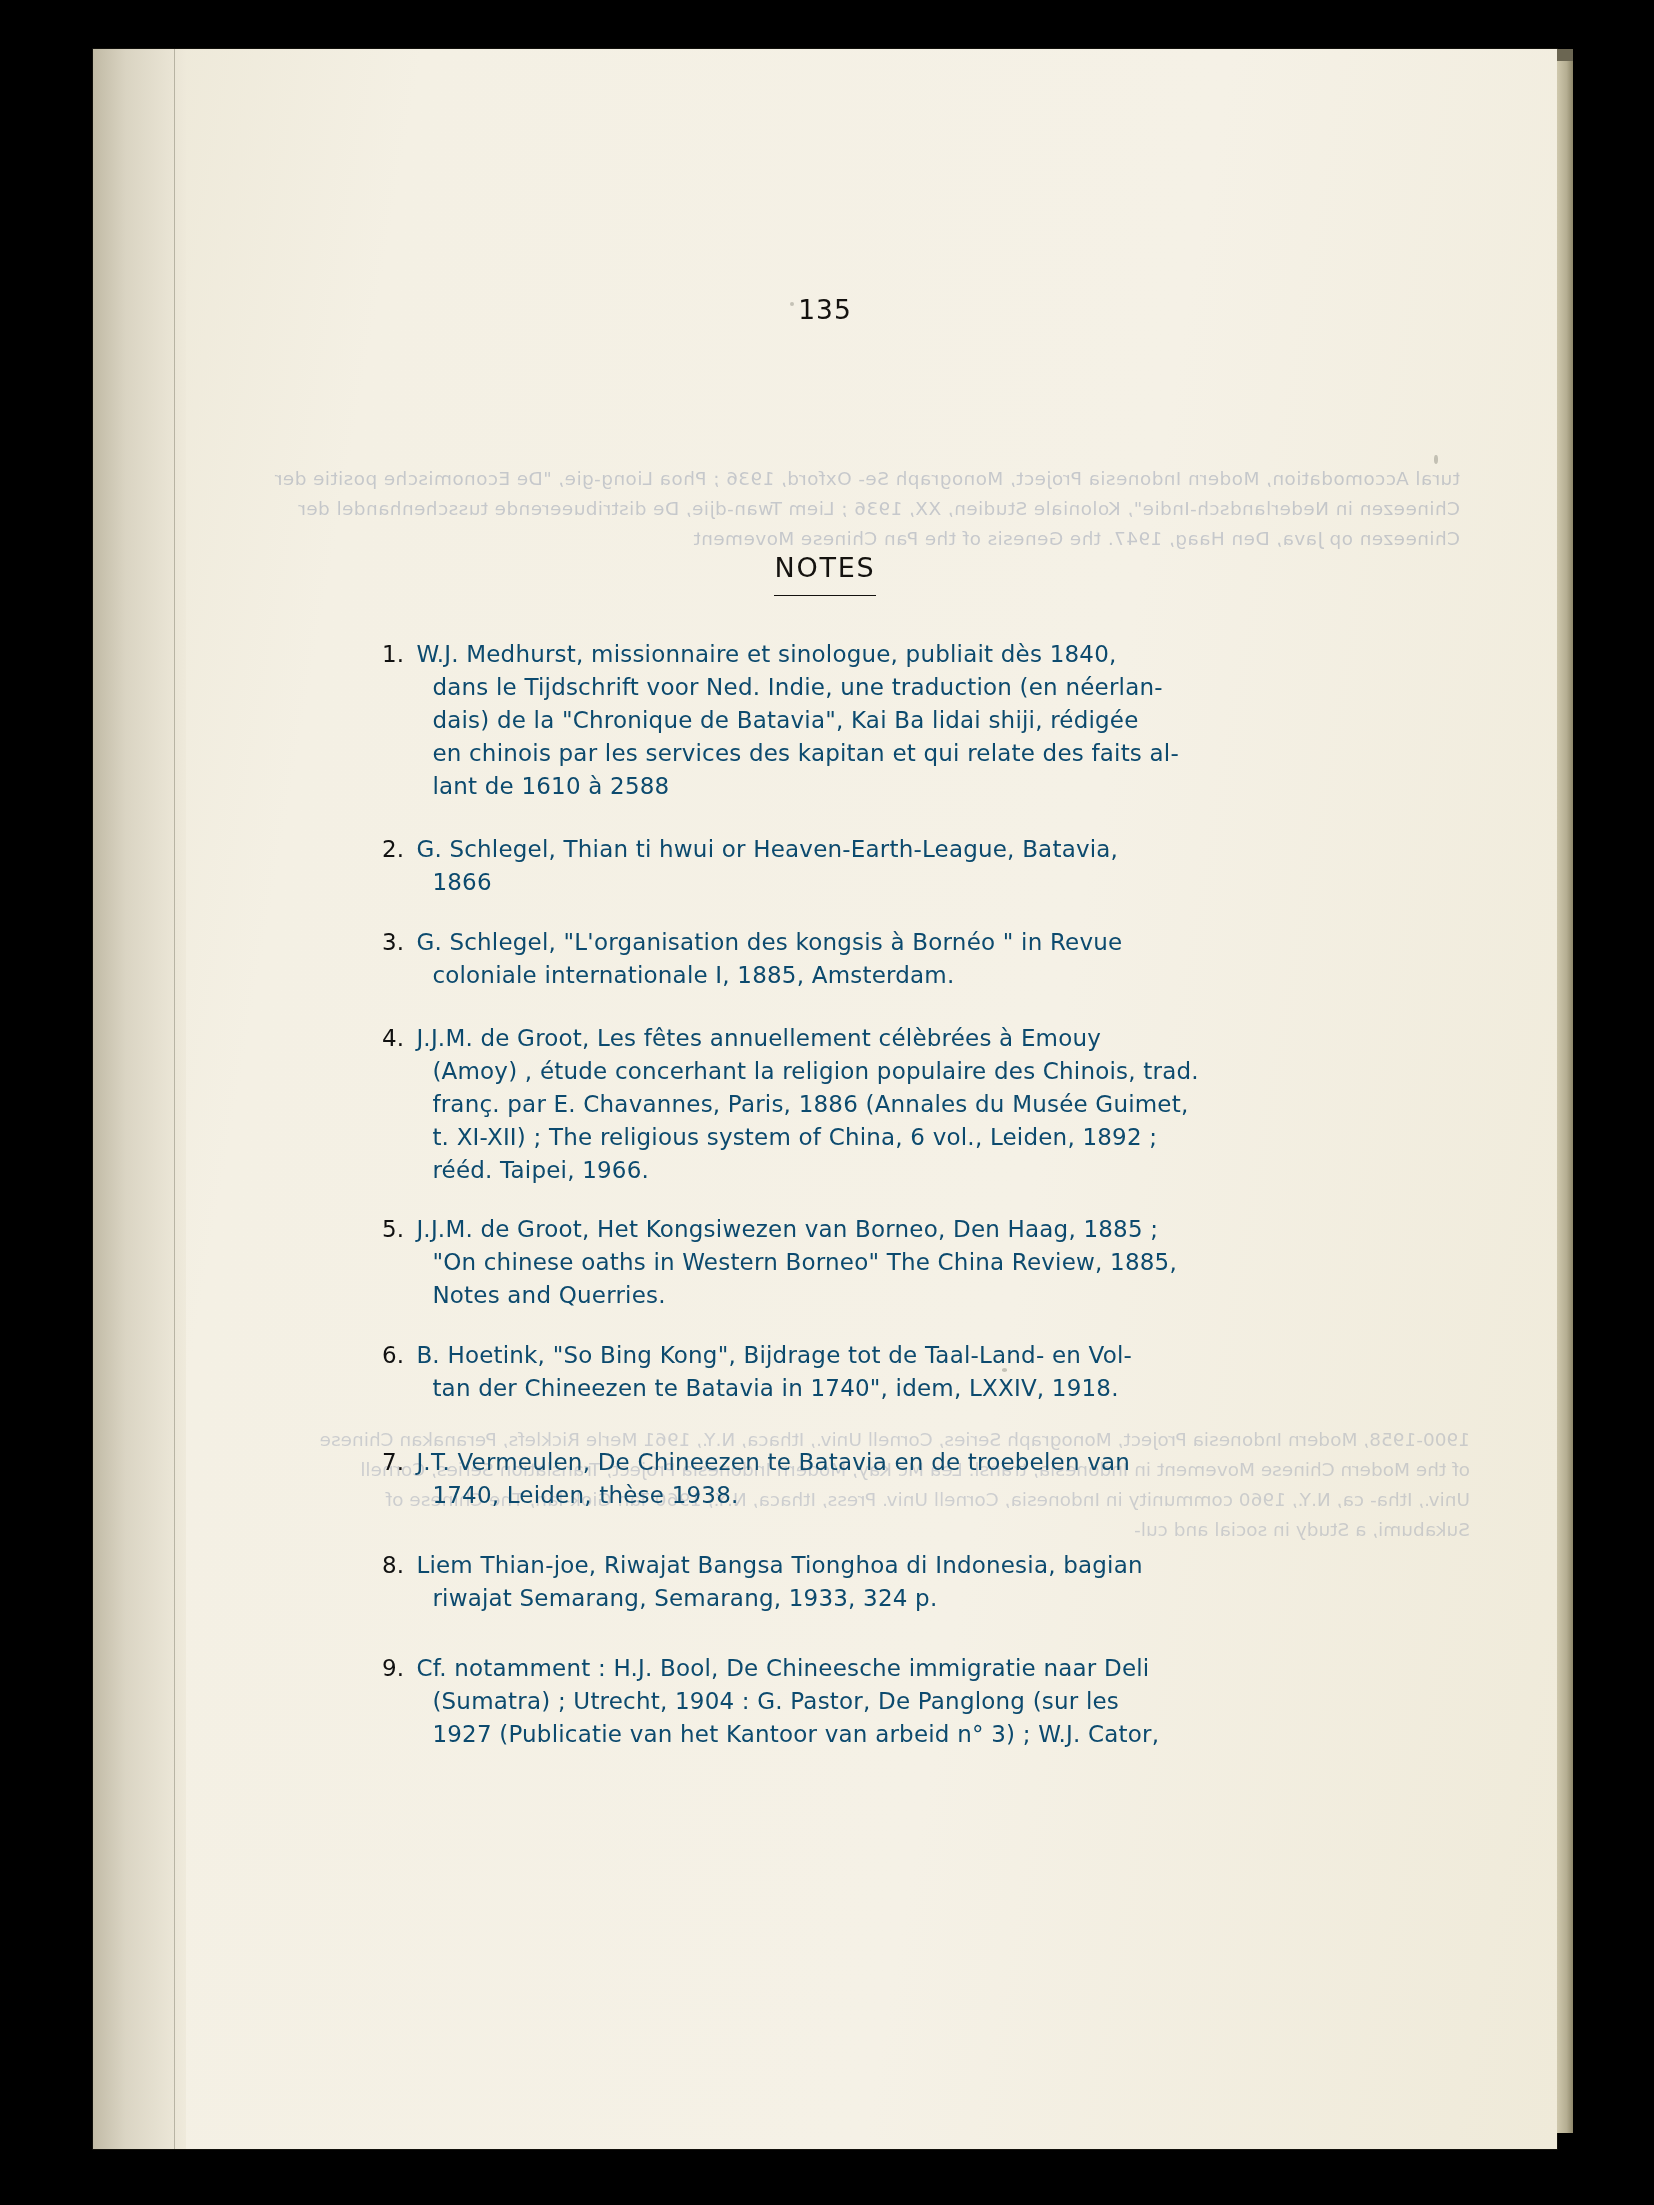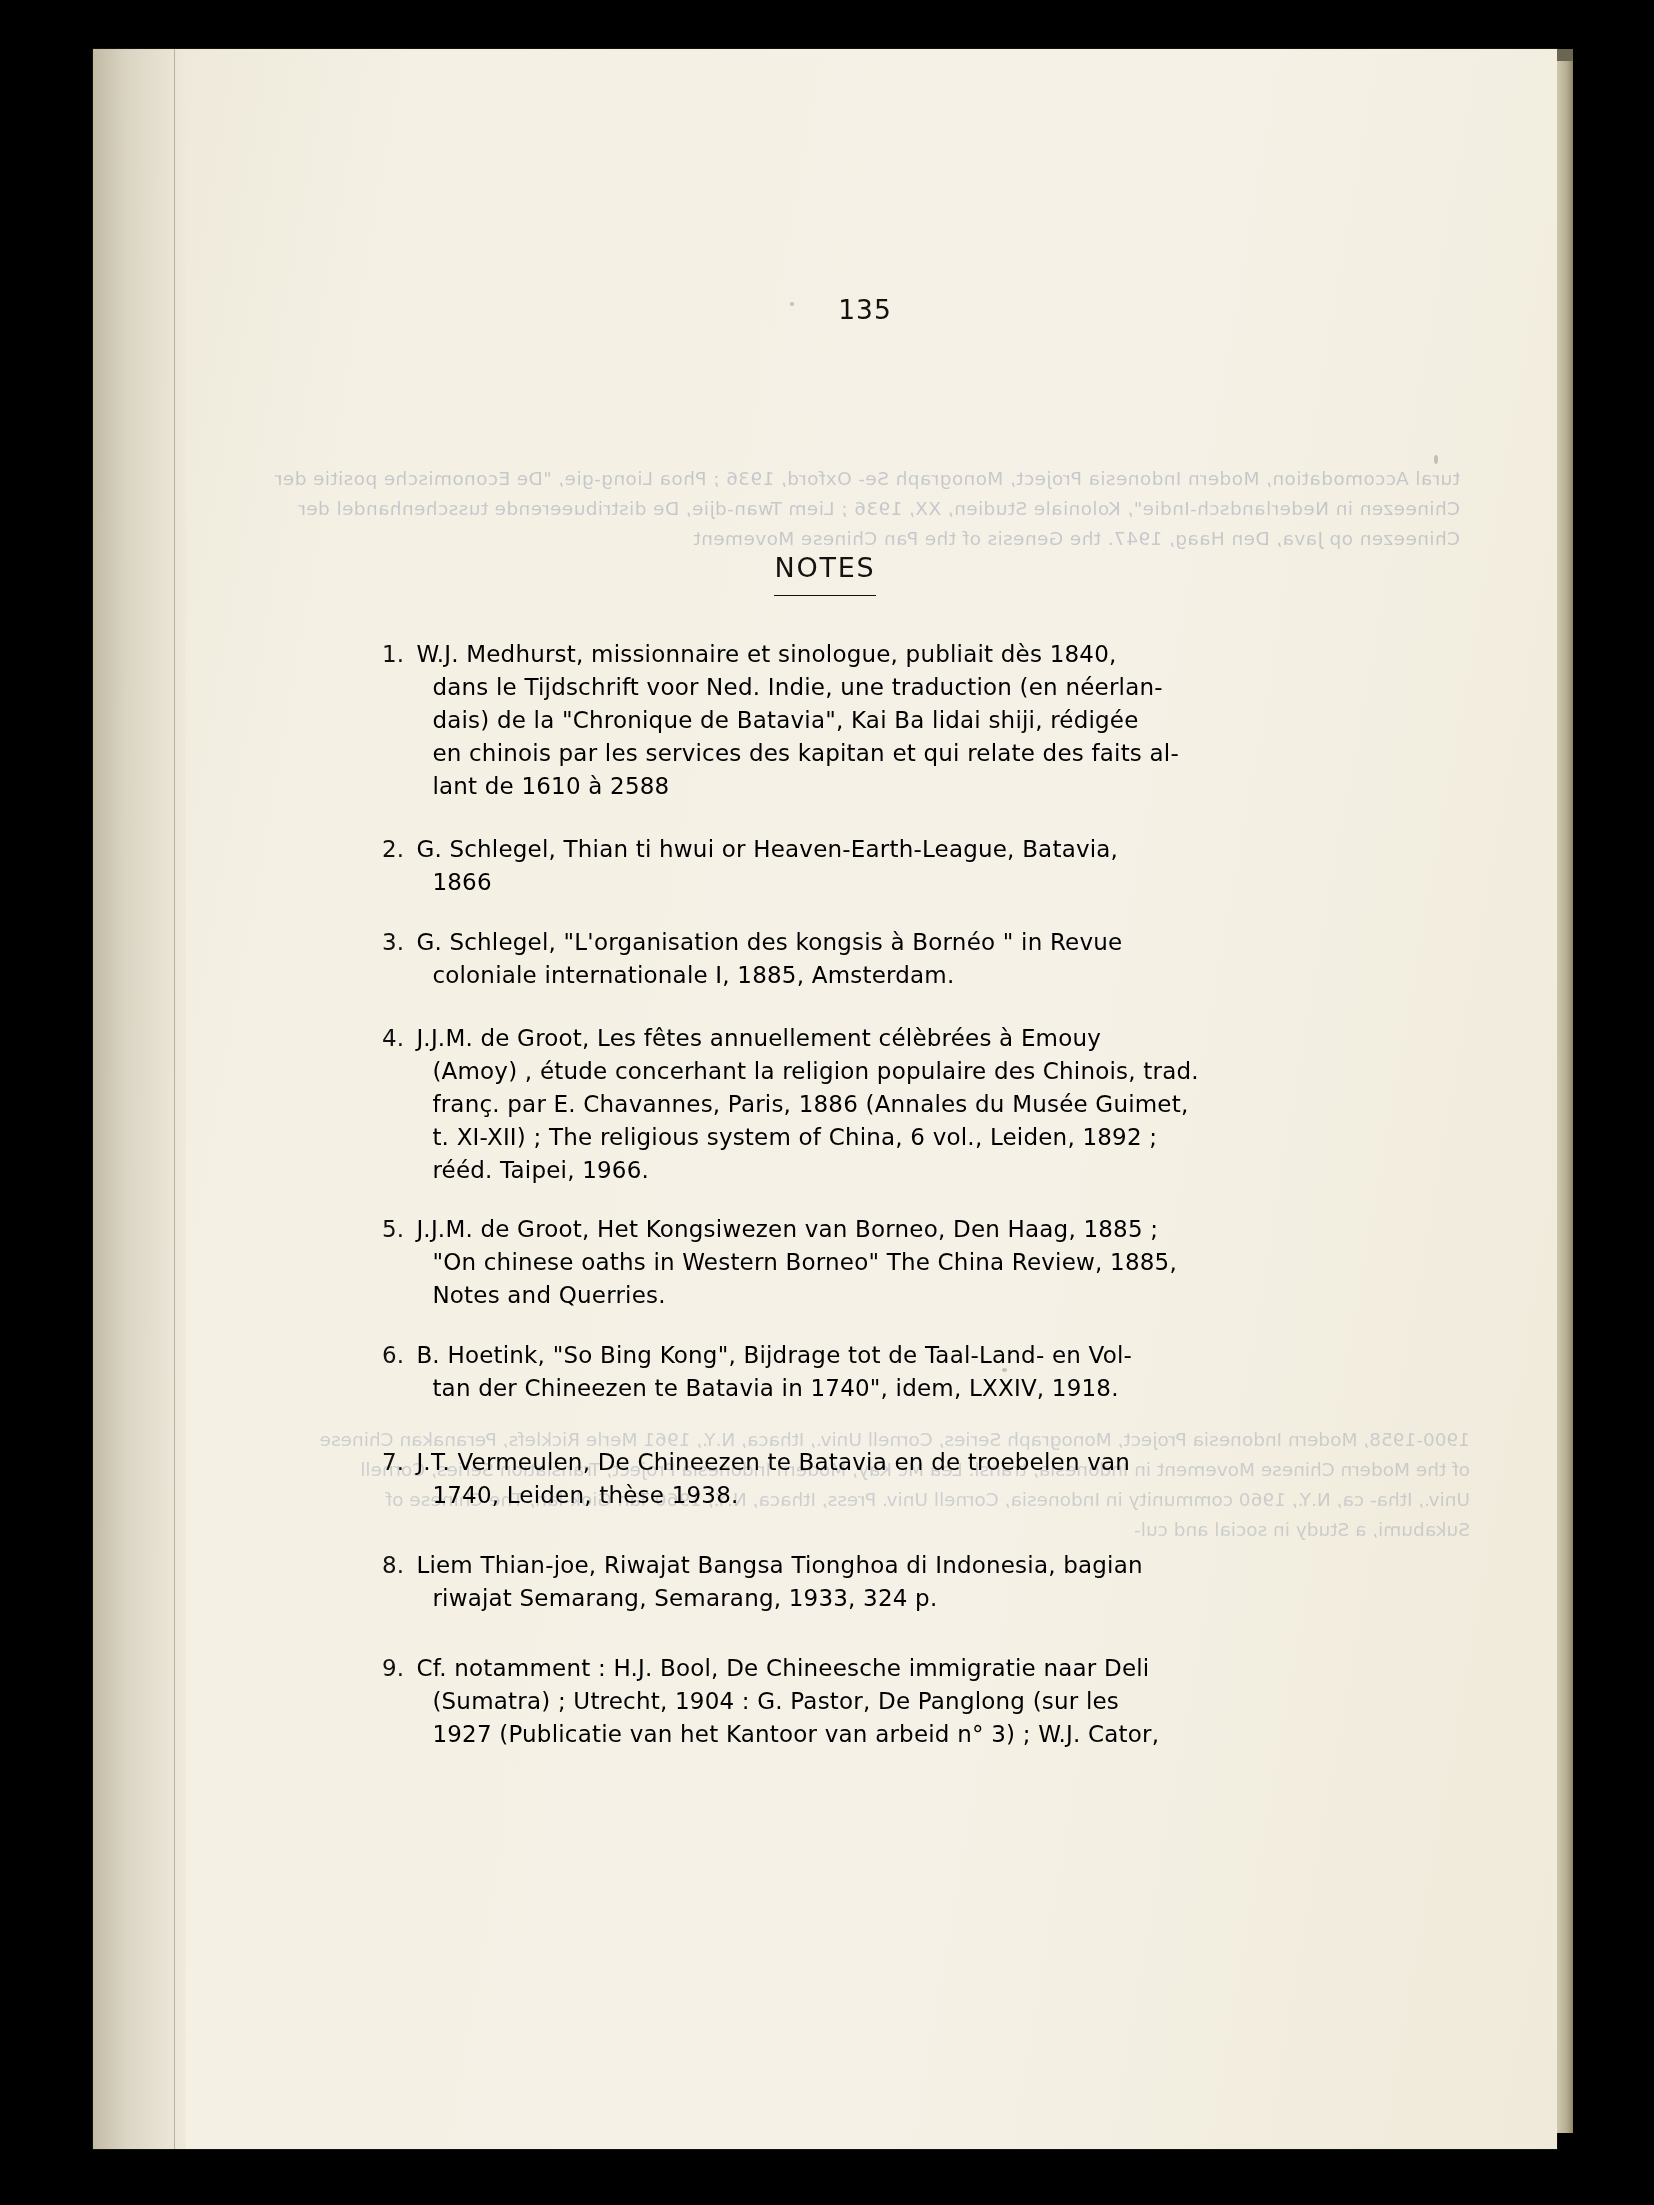--- a/index.html
+++ b/index.html
@@ -110,21 +110,20 @@
   .folio {
     position: absolute;
     left: 0;
     top: 245px;
     width: 100%;
     text-align: center;
     font-family: "DejaVu Sans", sans-serif;
     font-size: 26.5px;
     letter-spacing: 0.9px;
     color: #14120f;
-    padding-left: 40px;
   }
   .notes-title {
     position: absolute;
     left: 0;
     top: 503px;
     width: 100%;
     text-align: center;
     font-family: "DejaVu Sans", sans-serif;
     font-size: 27px;
     letter-spacing: 1.8px;
@@ -154,21 +153,21 @@
     line-height: 33px;
     font-family: "DejaVu Sans", sans-serif;
     color: #111;
   }
   .note-body {
     flex: 1 1 auto;
     font-size: 23px;
     line-height: 33px;
     font-family: "DejaVu Sans", sans-serif;
     letter-spacing: 0.2px;
-    color: #000000;
+    color: #0c4a6e;
     text-indent: 0;
   }
   .note-body .ln {
     display: block;
     white-space: pre-wrap;
   }
   .note-body .ln + .ln {
     padding-left: 16px;
   }
   .speck {

